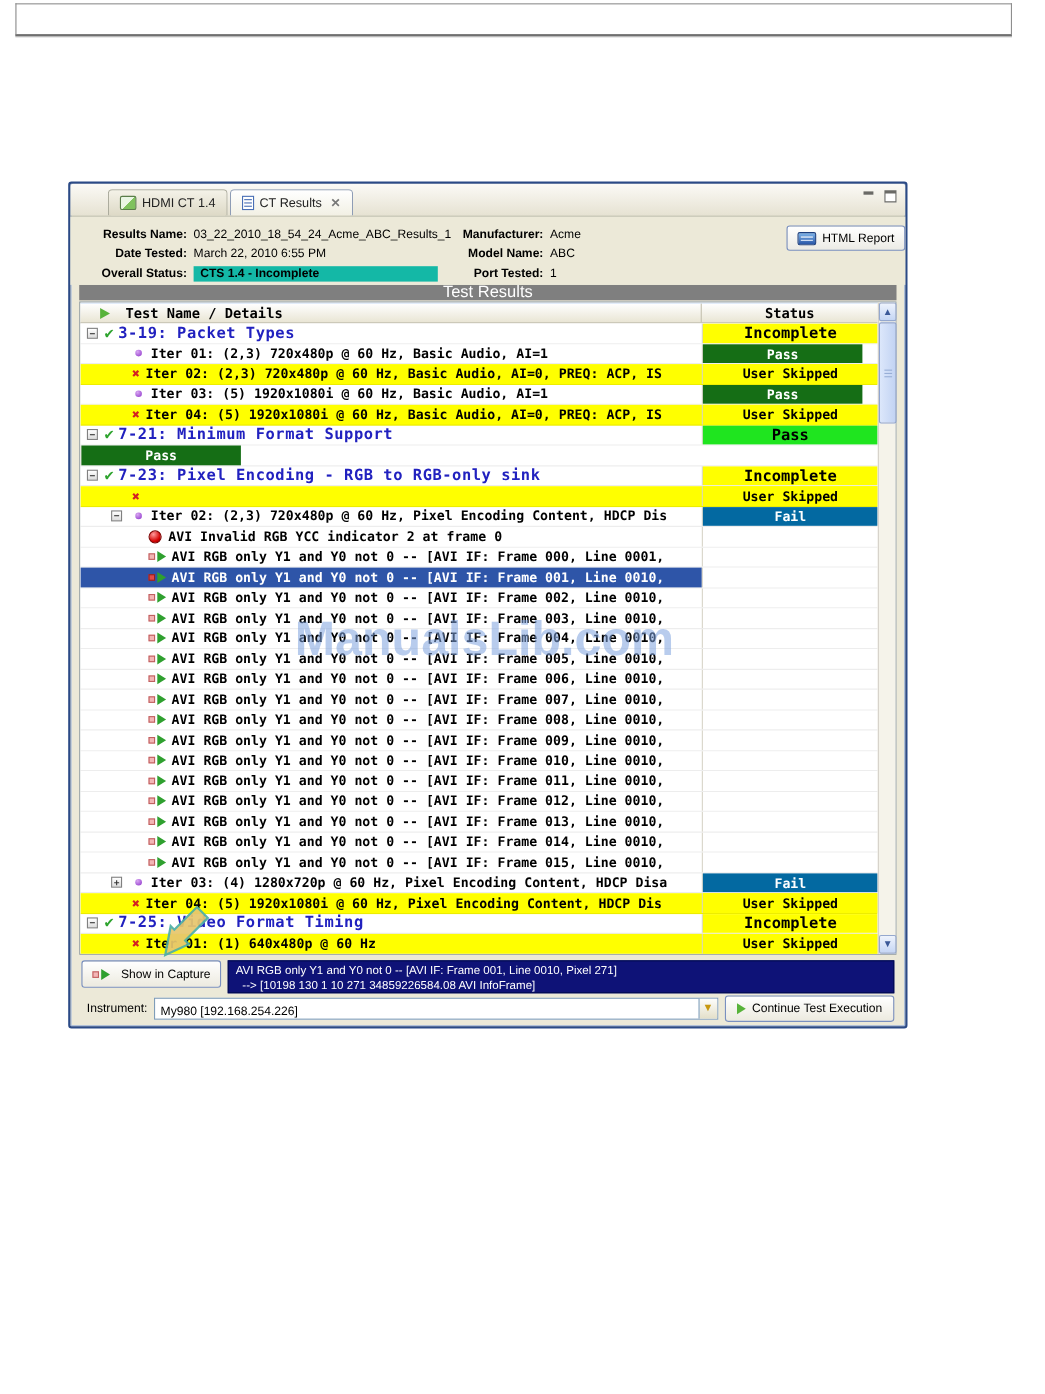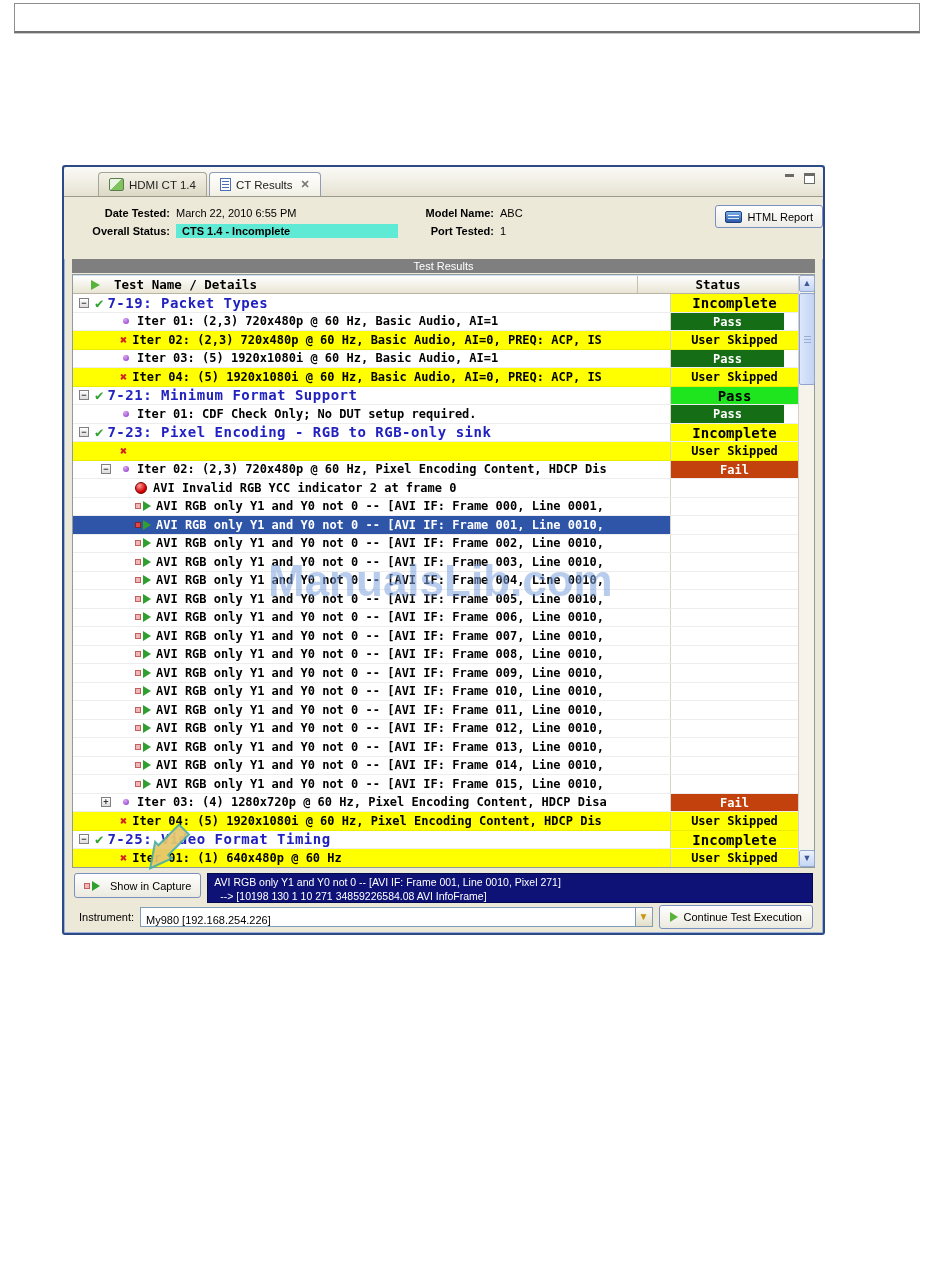--- a/index.html
+++ b/index.html
@@ -32,45 +32,45 @@
   .win-max { width:11px; height:11px; border:1px solid #6a6a66; border-top:3px solid #6a6a66; background:#fff; }
 
   
   .info-panel { position:relative; padding:7px 8px 4px 10px; background:#ece9d8; height:62px; font-size:11px; }
   .info-row { display:flex; height:18px; align-items:center; }
   .ilbl { font-weight:bold; color:#000; }
   .l1 { width:96px; text-align:right; }
   .v1 { width:232px; padding-left:6px; }
   .l2 { width:92px; text-align:right; }
   .v2 { flex:1; padding-left:6px; }
-  .overall-val { display:inline-block; width:222px; background:#5eead4; font-weight:bold; padding:1px 6px; }
+  .overall-val { display:inline-block; width:222px; background:#14b8a6; font-weight:bold; padding:1px 6px; }
   .html-report-btn { position:absolute; right:0; top:8px; height:23px; padding:0 9px; display:flex; align-items:center; gap:5px;
     font-size:11px; color:#000; background:linear-gradient(#ffffff,#ecebe5); border:1px solid #7a90c0; border-radius:3px; cursor:default; }
   .html-ico { width:17px; height:12px; background:linear-gradient(#7db3e8,#2a57a8); border:1px solid #1d3f7e; border-radius:2px; position:relative; }
   .html-ico::after { content:""; position:absolute; left:2px; top:3px; width:11px; height:1px; background:#fff; box-shadow:0 3px 0 #dce8f8; }
 
   
-  .results-bar { margin:0 8px; height:14px; background:#7f7f7f; color:#fff; font-size:11px; text-align:center; line-height:14px; }
+  .results-bar { margin:0 8px; height:14px; background:#7f7f7f; color:#fff; font-size:15px; text-align:center; line-height:14px; }
 
   
   .table-wrap { position:relative; margin:1px 8px 0 8px; height:594px; background:#fff; border:1px solid #919b9c; }
   .table-inner { margin-right:16px; height:100%; overflow:hidden; }
   .table-header { display:flex; height:19px; background:linear-gradient(#ffffff,#e9e5d4); border-bottom:1px solid #b9b5a2; border-top:1px solid #cfe0f5;
     font-family:"DejaVu Sans Mono","Liberation Mono",monospace; font-weight:bold; font-size:12.5px; }
   .th-name { flex:1; display:flex; align-items:center; padding-left:18px; border-right:1px solid #c4c0ae; }
   .hdr-play { width:0; height:0; border-left:9px solid #58b33a; border-top:5px solid transparent; border-bottom:5px solid transparent; margin-right:14px; }
   .th-status { width:160px; text-align:center; line-height:18px; }
 
   .table-body { height:574px; overflow:hidden; background:#fff; }
   .row { display:flex; height:18.5px; font-family:"DejaVu Sans Mono","Liberation Mono",monospace; font-weight:bold; border-bottom:1px solid rgba(0,0,0,0.07); }
   .row.yellow { background:#ffff00; }
   .name-cell { flex:1; min-width:0; display:flex; align-items:center; white-space:nowrap; overflow:hidden; }
   .row .name-cell.selected { background:#2e55a8; }
   .name-cell.selected .row-text { color:#fff !important; }
-  .status-cell { width:128px; border-left:1px solid #d8d4c8; }
+  .status-cell { width:160px; border-left:1px solid #d8d4c8; }
   .level-group { padding-left:6px; }
   .level-iter { padding-left:28px; }
   .level-detail { padding-left:62px; }
   .expand-slot { width:18px; display:inline-flex; align-items:center; flex:none; }
   .level-group .expand-slot { width:16px; }
   .expand-box { width:10px; height:10px; border:1px solid #808080; background:linear-gradient(#ffffff,#dcdcdc);
     font-size:9px; line-height:8px; text-align:center; color:#333; font-family:"Liberation Sans",sans-serif; font-weight:bold; }
   .icon { flex:none; margin-right:6px; display:inline-flex; align-items:center; }
   .icon.check { color:#2ea42e; font-size:14px; line-height:14px; margin-right:4px; }
   .icon.dot { width:6px; height:6px; border-radius:50%; background:radial-gradient(circle at 35% 30%, #d9a8f2, #8b2fc9); margin:0 8px 0 4px; }
@@ -82,21 +82,21 @@
   .icon.play .tri { width:0; height:0; border-left:8px solid #2fa02f; border-top:5px solid transparent; border-bottom:5px solid transparent; display:inline-block; }
   .row-text { font-size:12px; color:#000; }
   .text-group { font-size:14px; color:#2121bf; letter-spacing:0.5px; }
   .text-detail { color:#000000; }
   .status { display:block; height:100%; line-height:18px; text-align:center; font-weight:bold;
     font-family:"DejaVu Sans Mono","Liberation Mono",monospace; }
   .st-incomplete { background:#ffff00; color:#000; font-size:14px; }
   .st-pass-dark { background:#156e15; color:#fff; font-size:12px; margin-right:14px; }
   .st-pass-bright { background:#1fe51f; color:#000; font-size:14px; }
   .st-skipped { background:#ffff00; color:#000; font-size:12px; }
-  .st-fail { background:#c2410c; color:#fff; font-size:12px; }
+  .st-fail { background:#0369a1; color:#fff; font-size:12px; }
 
   
   .scrollbar { position:absolute; right:0; top:0; bottom:0; width:16px; background:#f5f3ea; border-left:1px solid #d4d0c8; }
   .sb-btn { position:absolute; left:0; width:16px; height:17px; background:linear-gradient(#eef3fd,#c5d6f4); border:1px solid #95a8ce; border-radius:2px;
     color:#3b5998; font-size:9px; text-align:center; line-height:15px; font-weight:bold; }
   .sb-up { top:0; }
   .sb-down { bottom:0; }
   .sb-thumb { position:absolute; left:0; top:18px; width:16px; height:92px; background:linear-gradient(90deg,#dce7fb,#c2d3f3); border:1px solid #8fa4cf; border-radius:2px; }
   .sb-thumb::after { content:""; position:absolute; left:4px; top:42px; width:7px; height:1px; background:#98aed6; box-shadow:0 3px 0 #98aed6, 0 6px 0 #98aed6; }
 
@@ -145,20 +145,26 @@
         <span>CT Results</span>
         <span class="tab-close">✕</span>
       </div>
       <div class="win-controls">
         <span class="win-min"></span>
         <span class="win-max"></span>
       </div>
     </div>
 
     <div class="info-panel">
+      <div class="info-row">
+        <span class="ilbl l1">Results Name:</span>
+        <span class="v1">03_22_2010_18_54_24_Acme_ABC_Results_1</span>
+        <span class="ilbl l2">Manufacturer:</span>
+        <span class="v2">Acme</span>
+      </div>
       <div class="info-row">
         <span class="ilbl l1">Date Tested:</span>
         <span class="v1">March 22, 2010 6:55 PM</span>
         <span class="ilbl l2">Model Name:</span>
         <span class="v2">ABC</span>
       </div>
       <div class="info-row">
         <span class="ilbl l1">Overall Status:</span>
         <span class="v1"><span class="overall-val">CTS 1.4 - Incomplete</span></span>
         <span class="ilbl l2">Port Tested:</span>
@@ -181,21 +187,21 @@
           </div>
           <div class="th-status">Status</div>
         </div>
         <div class="table-body">
             <div class="row">
               <div class="name-cell level-group">
                 <span class="expand-slot">
                   <span class="expand-box">−</span>
                 </span>
                 <span class="icon check">✔</span>
-                <span class="row-text text-group">7-19: Packet Types</span>
+                <span class="row-text text-group">3-19: Packet Types</span>
               </div>
               <div class="status-cell">
                 <span class="status st-incomplete">Incomplete</span>
               </div>
             </div>
             <div class="row">
               <div class="name-cell level-iter">
                 <span class="expand-slot"></span>
                 <span class="icon dot"></span>
                 <span class="row-text">Iter 01: (2,3) 720x480p @ 60 Hz, Basic Audio, AI=1</span>
@@ -240,25 +246,20 @@
                   <span class="expand-box">−</span>
                 </span>
                 <span class="icon check">✔</span>
                 <span class="row-text text-group">7-21: Minimum Format Support</span>
               </div>
               <div class="status-cell">
                 <span class="status st-pass-bright">Pass</span>
               </div>
             </div>
             <div class="row">
-              <div class="name-cell level-iter">
-                <span class="expand-slot"></span>
-                <span class="icon dot"></span>
-                <span class="row-text">Iter 01: CDF Check Only; No DUT setup required.</span>
-              </div>
               <div class="status-cell">
                 <span class="status st-pass-dark">Pass</span>
               </div>
             </div>
             <div class="row">
               <div class="name-cell level-group">
                 <span class="expand-slot">
                   <span class="expand-box">−</span>
                 </span>
                 <span class="icon check">✔</span>

